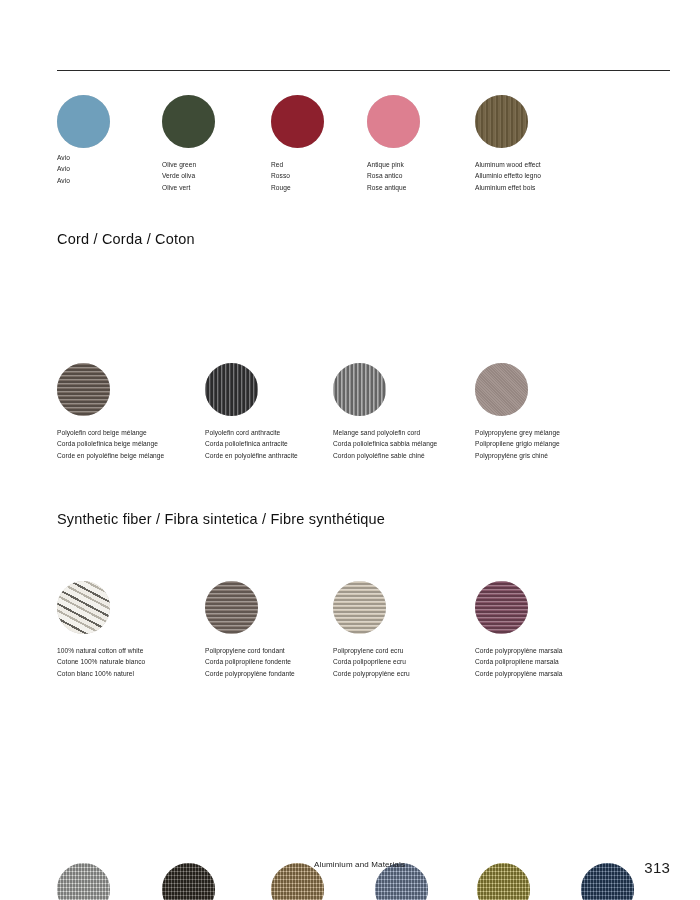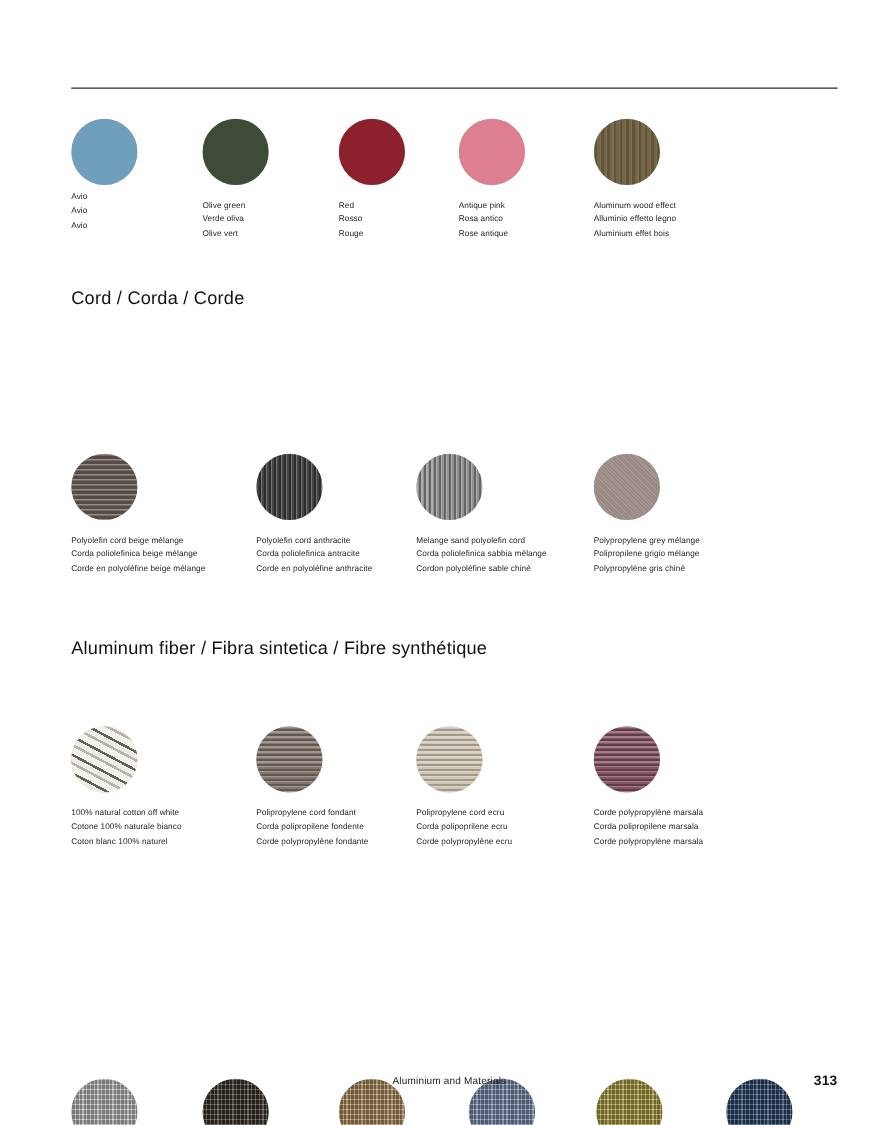--- a/index.html
+++ b/index.html
@@ -103,22 +103,22 @@
   .footer-title {
     position: absolute;
     left: 257px;
     top: 0;
     letter-spacing: 0.15px;
   }
   .footer-page {
     position: absolute;
     right: 0;
     top: -1px;
-    font-size: 11px;
-    font-weight: 700;
+    font-size: 15px;
+    font-weight: 400;
     letter-spacing: 0.2px;
   }
 </style>
 </head>
 <body>
 
 <div class="page">
 
   <div class="top-rule"></div>
 
@@ -168,21 +168,21 @@
           <div class="swatch">
             <div class="tex" style="background:#6d5d3e;background-image:repeating-linear-gradient(90deg,rgba(255,255,255,0.10) 0px, rgba(255,255,255,0.10) 1px,rgba(0,0,0,0.10) 1px, rgba(0,0,0,0.10) 3px,rgba(255,255,255,0.05) 3px, rgba(255,255,255,0.05) 5px);"></div>
           </div>
           <div class="labels">
             <div>Aluminum wood effect</div>
             <div>Alluminio effetto legno</div>
             <div>Aluminium effet bois</div>
           </div>
         </div>
       </div>
-      <div class="section section-title" style="top: 232px;">Cord / Corda / Corde</div>
+      <div class="section section-title" style="top: 232px;">Cord / Corda / Coton</div>
       <div class="section grid" style="top: 263px; height: 100px;">
         <div class="cell" style="left: 0px;">
           <div class="swatch">
             <div class="tex" style="background:#6d6158;background-image:repeating-linear-gradient(180deg,rgba(255,255,255,0.28) 0px, rgba(255,255,255,0.28) 1px,rgba(255,255,255,0.06) 1px, rgba(255,255,255,0.06) 2px,rgba(0,0,0,0.22) 2px, rgba(0,0,0,0.22) 4px);"></div>
           </div>
           <div class="labels">
             <div>Polyolefin cord beige mélange</div>
             <div>Corda poliolefinica beige mélange</div>
             <div>Corde en polyoléfine beige mélange</div>
           </div>
@@ -253,21 +253,21 @@
           <div class="swatch">
             <div class="tex" style="background:#7e4b5f;background-image:repeating-linear-gradient(180deg,rgba(255,255,255,0.28) 0px, rgba(255,255,255,0.28) 1px,rgba(255,255,255,0.06) 1px, rgba(255,255,255,0.06) 2px,rgba(0,0,0,0.22) 2px, rgba(0,0,0,0.22) 4px);"></div>
           </div>
           <div class="labels">
             <div>Corde polypropylène marsala</div>
             <div>Corda polipropilene marsala</div>
             <div>Corde polypropylène marsala</div>
           </div>
         </div>
       </div>
-      <div class="section section-title" style="top: 512px;">Aluminum fiber / Fibra sintetica / Fibre synthétique</div>
+      <div class="section section-title" style="top: 512px;">Synthetic fiber / Fibra sintetica / Fibre synthétique</div>
       <div class="section grid" style="top: 563px; height: 100px;">
         <div class="cell" style="left: 0px;">
           <div class="swatch">
             <div class="tex" style="background:#c9cac7;background-image:repeating-linear-gradient(90deg,rgba(255,255,255,0.22) 0px, rgba(255,255,255,0.22) 1px,rgba(0,0,0,0.20) 1px, rgba(0,0,0,0.20) 3px),repeating-linear-gradient(180deg,rgba(255,255,255,0.26) 0px, rgba(255,255,255,0.26) 1px,rgba(0,0,0,0.24) 1px, rgba(0,0,0,0.24) 4px);"></div>
           </div>
         </div>
         <div class="cell" style="left: 105px;">
           <div class="swatch">
             <div class="tex" style="background:#3b352c;background-image:repeating-linear-gradient(90deg,rgba(255,255,255,0.22) 0px, rgba(255,255,255,0.22) 1px,rgba(0,0,0,0.20) 1px, rgba(0,0,0,0.20) 3px),repeating-linear-gradient(180deg,rgba(255,255,255,0.26) 0px, rgba(255,255,255,0.26) 1px,rgba(0,0,0,0.24) 1px, rgba(0,0,0,0.24) 4px);"></div>
           </div>

